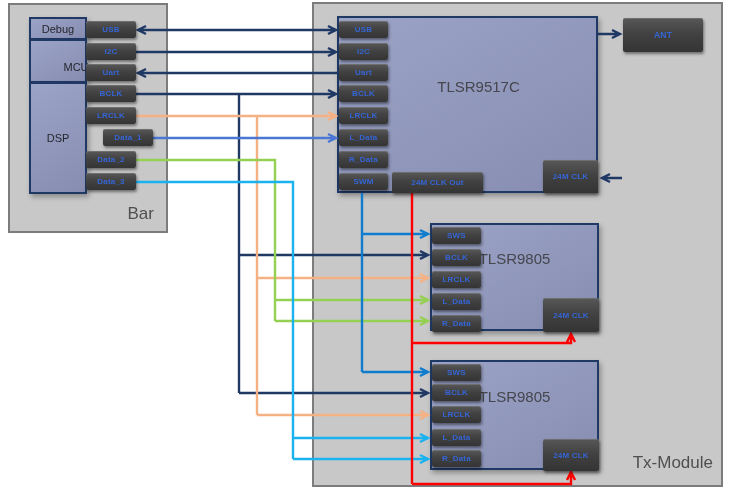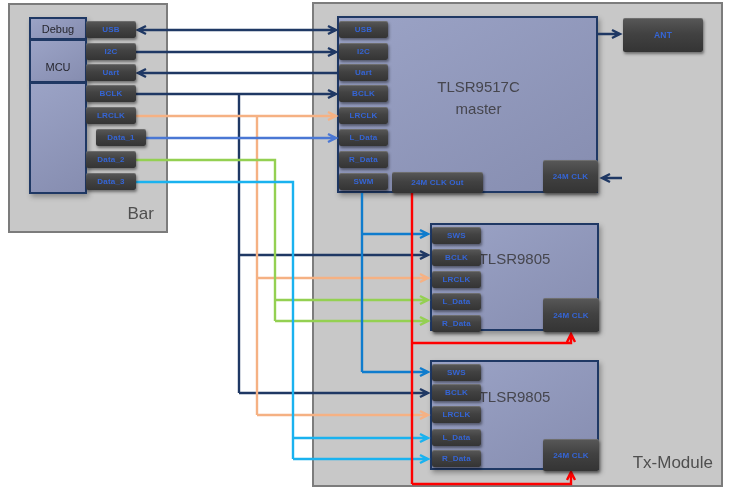--- a/index.html
+++ b/index.html
@@ -54,26 +54,26 @@
 
 <div id="stage">
 
   <div class="container" style="left:8px;top:3px;width:160px;height:230px"></div>
   <div class="container" style="left:312px;top:2px;width:411px;height:485px"></div>
 
   <div class="block" style="left:29px;top:17px;width:58px;height:23px"></div>
   <div class="block" style="left:29px;top:39px;width:58px;height:44px"></div>
   <div class="block" style="left:29px;top:82px;width:58px;height:112px"></div>
   <div class="mini-label" style="left:29px;top:17px;width:58px;height:23px">Debug</div>
-  <div class="mini-label" style="left:29px;top:39px;width:58px;height:56px">MCU</div>
+  <div class="mini-label" style="left:47px;top:39px;width:58px;height:56px">MCU</div>
+  <div class="mini-label" style="left:29px;top:82px;width:58px;height:112px">DSP</div>
 
   <div class="block" style="left:337px;top:16px;width:261px;height:177px"></div>
   <div class="title" style="left:348px;top:76px;width:261px">
     <span style="display:block">TLSR9517C</span>
-    <span style="display:block">master</span>
   </div>
 
   <div class="block" style="left:430px;top:223px;width:169px;height:108px"></div>
   <div class="title" style="left:430px;top:248px;width:169px">
     <span style="display:block">TLSR9805</span>
   </div>
 
   <div class="block" style="left:430px;top:360px;width:169px;height:110px"></div>
   <div class="title" style="left:430px;top:386px;width:169px">
     <span style="display:block">TLSR9805</span>
@@ -92,21 +92,21 @@
     <path class="w-red" d="M412 193 V484 M412 343 H571 V334 M567 342 L571 334 L575 342 M412 484 H571 V472 M567 480 L571 472 L575 480"></path>
     <path class="w-navy" d="M598 34 H620 M612 30 L620 34 L612 38"></path>
     <path class="w-navy" d="M622 178 H602 M610 174 L602 178 L610 182"></path>
   </svg>
 
   <div class="port" style="left:86px;top:21px;width:50px;height:17px">USB</div>
   <div class="port" style="left:86px;top:43px;width:50px;height:17px">I2C</div>
   <div class="port" style="left:86px;top:64px;width:50px;height:17px">Uart</div>
   <div class="port" style="left:86px;top:85px;width:50px;height:17px">BCLK</div>
   <div class="port" style="left:86px;top:107px;width:50px;height:17px">LRCLK</div>
-  <div class="port" style="left:96px;top:129px;width:50px;height:17px">Data_1</div>
+  <div class="port" style="left:103px;top:129px;width:50px;height:17px">Data_1</div>
   <div class="port" style="left:86px;top:151px;width:50px;height:17px">Data_2</div>
   <div class="port" style="left:86px;top:173px;width:50px;height:17px">Data_3</div>
 
   <div class="port" style="left:339px;top:21px;width:49px;height:17px">USB</div>
   <div class="port" style="left:339px;top:43px;width:49px;height:17px">I2C</div>
   <div class="port" style="left:339px;top:64px;width:49px;height:17px">Uart</div>
   <div class="port" style="left:339px;top:85px;width:49px;height:17px">BCLK</div>
   <div class="port" style="left:339px;top:107px;width:49px;height:17px">LRCLK</div>
   <div class="port" style="left:339px;top:129px;width:49px;height:17px">L_Data</div>
   <div class="port" style="left:339px;top:151px;width:49px;height:17px">R_Data</div>

